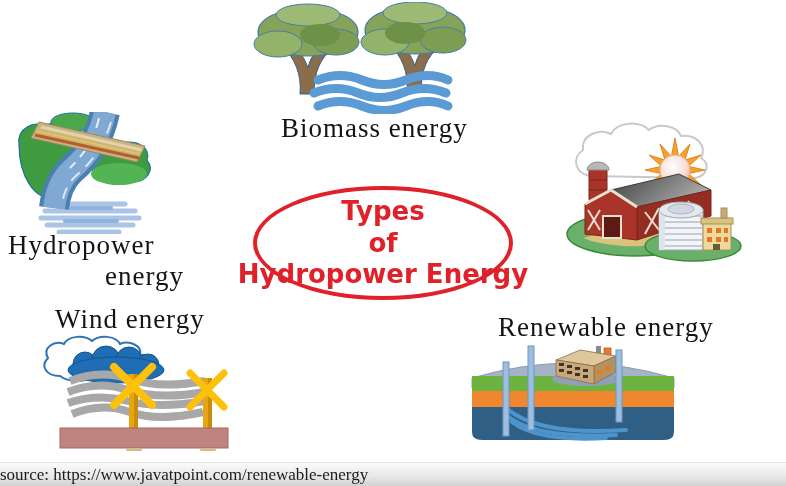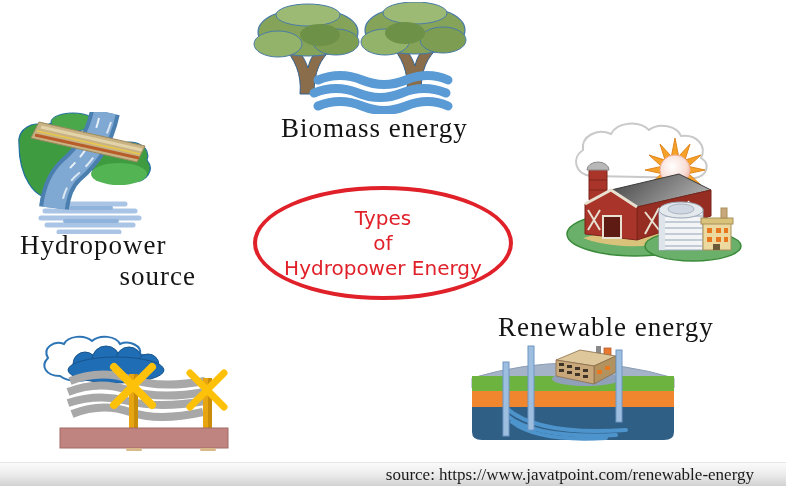--- a/index.html
+++ b/index.html
@@ -12,31 +12,31 @@
     font-family:"Liberation Serif", serif;
     font-size:27px;color:#141414;letter-spacing:1px;white-space:nowrap;
   }
   .center-oval{
     position:absolute;left:253px;top:186px;width:252px;height:106px;
     border:4px solid #e0212a;border-radius:50%;
     display:flex;flex-direction:column;align-items:center;justify-content:center;
     gap:3px;
   }
   .center-oval .line{
-    font-family:"DejaVu Sans", sans-serif;font-weight:normal;
-    color:#e0212a;font-size:20px;line-height:1.1;white-space:nowrap;
-  }
-  .hydro-label{width:180px;margin-left:12px;}
+    font-family:"DejaVu Sans", sans-serif;font-weight:bold;
+    color:#e0212a;font-size:26px;line-height:1.1;white-space:nowrap;
+  }
+  .hydro-label{width:180px;}
   .hydro-label .l1{display:block;text-align:left;}
   .hydro-label .l2{display:block;text-align:right;padding-right:4px;}
   .footer{
     position:absolute;left:0;bottom:0;width:786px;height:24px;
     background:linear-gradient(180deg,#fbfbfb 0%,#e9e9e9 55%,#d2d2d2 100%);
     border-top:1px solid #e6e6e6;
-    display:flex;align-items:center;justify-content:flex-end;
+    display:flex;align-items:center;
     padding-right:32px;box-sizing:border-box;
   }
   .footer .src{
     font-family:"Liberation Serif", serif;font-size:17px;color:#1b1b1b;white-space:nowrap;
   }
   svg{display:block;}
 </style>
 </head>
 <body>
 
@@ -94,21 +94,21 @@
     <path d="M84,6 C79,28 69,42 55,56" stroke="#e8f0f8" stroke-width="2" fill="none" stroke-dasharray="10 7"></path>
     <path d="M96,10 C89,32 79,48 63,62 C53,70 49,80 47,92" stroke="#dce8f4" stroke-width="2" fill="none" stroke-dasharray="12 8"></path>
 
     <path d="M24,10 L130,34 L122,50 L16,26 Z" fill="#c9b283" stroke="#9a8a60" stroke-width="1"></path>
     <path d="M26,15 L127,38" stroke="#e2d4a8" stroke-width="3" fill="none"></path>
     <path d="M20,23 L124,46" stroke="#b85c2a" stroke-width="3" fill="none"></path>
     <path d="M22,19 L125,42" stroke="#e8c84a" stroke-width="1.5" fill="none"></path>
   </svg>
   <div class="abs label hydro-label" style="left:8px;top:230px">
     <span class="l1">Hydropower</span>
-    <span class="l2">source</span>
+    <span class="l2">energy</span>
   </div>
 
   <div class="center-oval">
     <div class="line">Types</div>
     <div class="line">of</div>
     <div class="line">Hydropower Energy</div>
   </div>
 
   <svg class="abs" style="left:563px;top:118px" width="180" height="148" viewBox="0 0 180 148">
     <defs>
@@ -177,20 +177,21 @@
           <rect x="153" y="110" width="5" height="5"></rect>
           <rect x="161" y="110" width="4" height="5"></rect>
         <rect x="144" y="119" width="5" height="5"></rect>
           <rect x="153" y="119" width="5" height="5"></rect>
           <rect x="161" y="119" width="4" height="5"></rect>
       </g>
       <rect x="150" y="126" width="7" height="6" fill="#6a5a38"></rect>
     </g>
   </svg>
 
+  <div class="abs label" style="left:55px;top:304px">Wind energy</div>
   <svg class="abs" style="left:30px;top:334px" width="220" height="118" viewBox="0 0 220 118">
 
     <path d="M30,42 C16,42 10,32 18,24 C12,14 24,6 34,10 C38,2 54,0 62,7 C70,0 86,2 90,10 C100,6 112,12 110,20 C120,22 122,32 112,36 C114,43 102,47 94,43 C86,50 68,48 64,42 C56,49 38,48 30,42 Z" fill="#ffffff" stroke="#2e75b6" stroke-width="2"></path>
 
     <g fill="#1f6db5" stroke="#17548c" stroke-width="1">
       <circle cx="55" cy="30" r="12"></circle>
       <circle cx="76" cy="26" r="14"></circle>
       <circle cx="99" cy="26" r="13"></circle>
       <circle cx="118" cy="31" r="11"></circle>
       <ellipse cx="86" cy="36" rx="48" ry="13"></ellipse>

